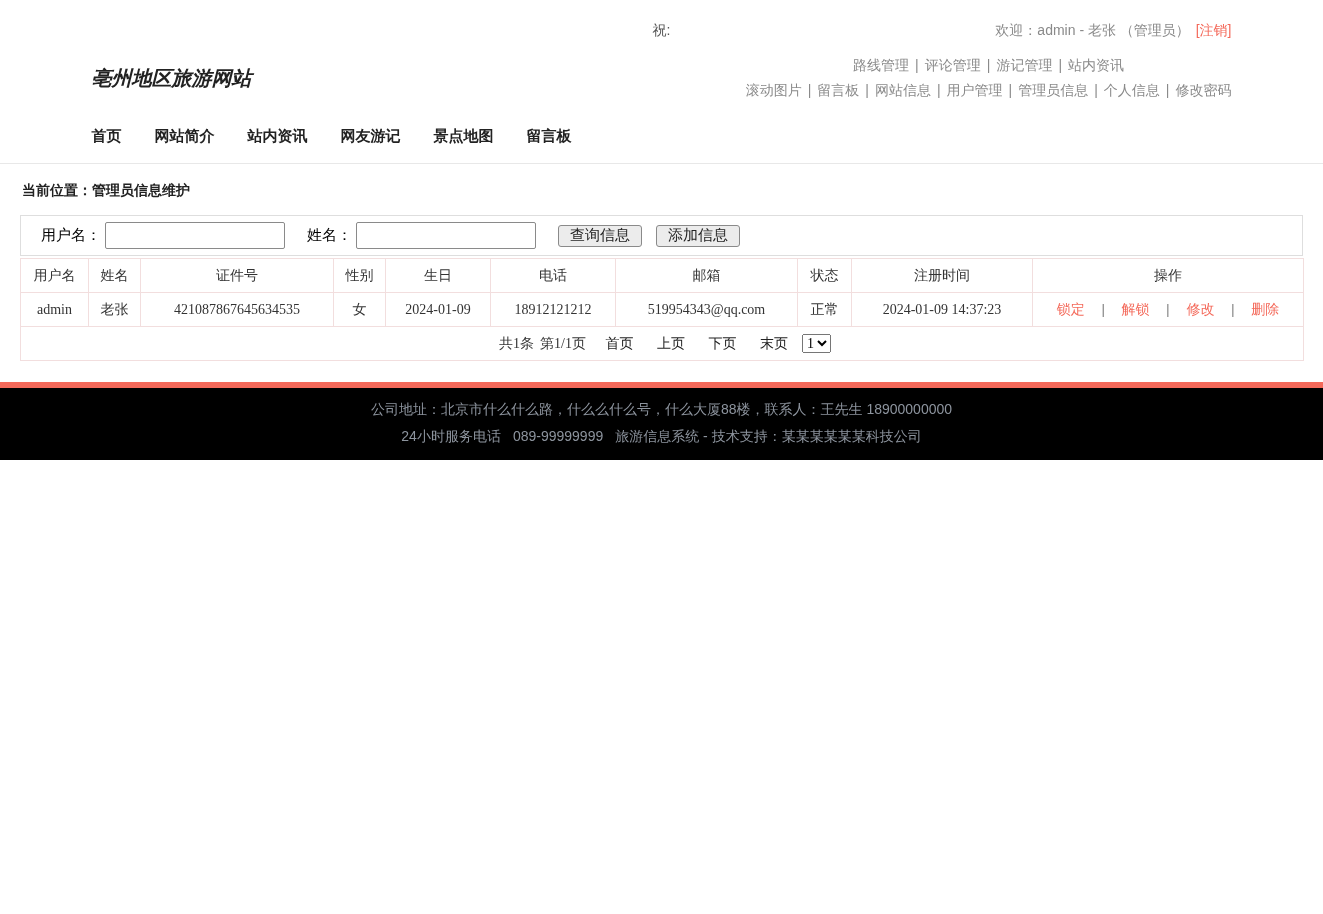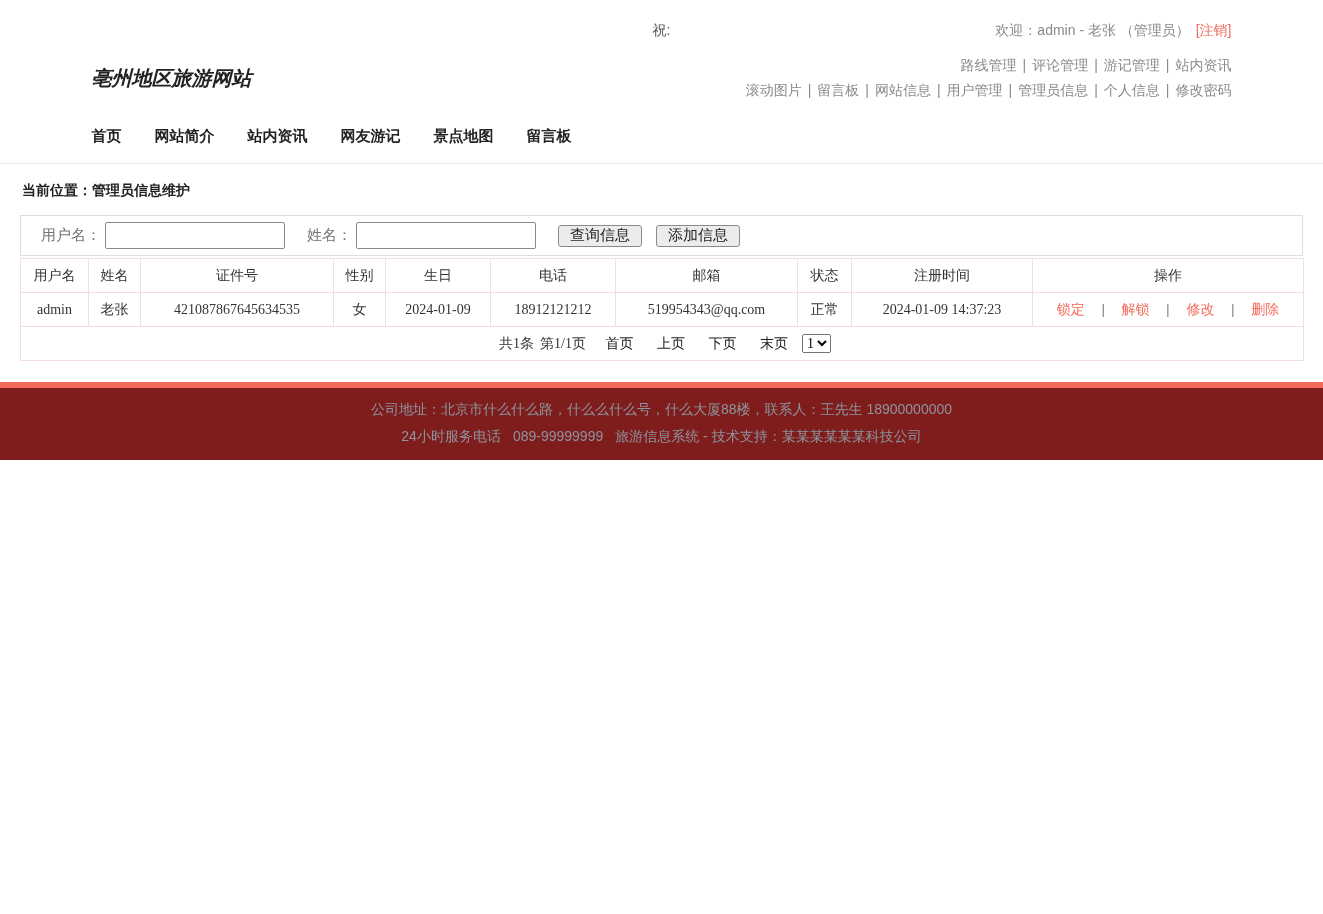--- a/index.html
+++ b/index.html
@@ -18,37 +18,37 @@
     color:#555; font-size:14px; white-space:nowrap;
   }
   .topbar .user-info {
     position:absolute; right:0; top:22px; color:#8a8a8a; font-size:14px; white-space:nowrap;
   }
   .topbar .logout { color:#f4695a; text-decoration:none; margin-left:2px; cursor:pointer; }
 
   
   .header { height:70px; position:relative; }
   .site-title { position:absolute; left:0; top:20px; font-size:20px; font-weight:bold; color:#222;font-style:italic; }
-  .admin-links { position:absolute; right:0; top:8px; text-align:right; line-height:25px; font-size:14px; color:#8a8a8a; }
+  .admin-links { position:absolute; right:0; top:8px; text-align:center; line-height:25px; font-size:14px; color:#8a8a8a; }
   .admin-links a { color:#8a8a8a; text-decoration:none; cursor:pointer; }
   .admin-links .sep { margin:0 6px; color:#8a8a8a; }
 
   
   .navwrap { border-bottom:1px solid #e8e8e8; }
   .nav { display:flex; gap:33px; padding:12px 0 17px; }
   .nav a { font-weight:bold; font-size:15px; color:#222; text-decoration:none; cursor:pointer; }
 
   
   .breadcrumb { margin:18px 22px 15px; font-weight:bold; font-size:14px; color:#222; }
 
   .search-panel {
     margin:0 20px; border:1px solid #dedede; height:41px;
     display:flex; align-items:center; padding-left:20px; font-size:15px;
   }
-  .search-panel label { margin-right:4px; color:#737373; }
+  .search-panel label { margin-right:4px; color:#000000; }
   .search-panel input[type=text] {
     width:180px; height:27px; border:1px solid #8a8a8a; border-radius:2px;
     margin-right:22px; padding:0 6px; font-size:14px; font-family:inherit;
   }
   .search-panel button {
     height:22px; padding:0 11px; margin-right:14px;
     background:#ececec; border:1px solid #8a8a8a; border-radius:3px;
     font-size:15px; font-family:inherit; color:#222; cursor:pointer;
   }
 
@@ -60,21 +60,21 @@
   .actions a { color:#f4695a; text-decoration:none; margin:0 17px; cursor:pointer; }
   .actions .sep { color:#333; }
 
   .pagination-cell { height:36px; }
   .pagination span { margin:16px 6px; }
   .pagination a { color:#222; text-decoration:none; margin:0 10px; cursor:pointer; }
   .pagination select { font-size:14px; font-family:inherit; margin-left:4px; }
 
   
   .footer {
-    margin-top:21px; border-top:6px solid #f4695a; background:#7f1d1d;
+    margin-top:21px; border-top:6px solid #f4695a; background:#000000;
     color:#8d949e; text-align:center; font-size:14px; padding:8px 0 10px; line-height:27px;
   }
   .footer .gap { margin:0 12px; }
 </style>
 </head>
 <body>
 
 <div class="topbar">
   <div class="container" style="height:100%;">
     <span class="announcement">祝:</span>

